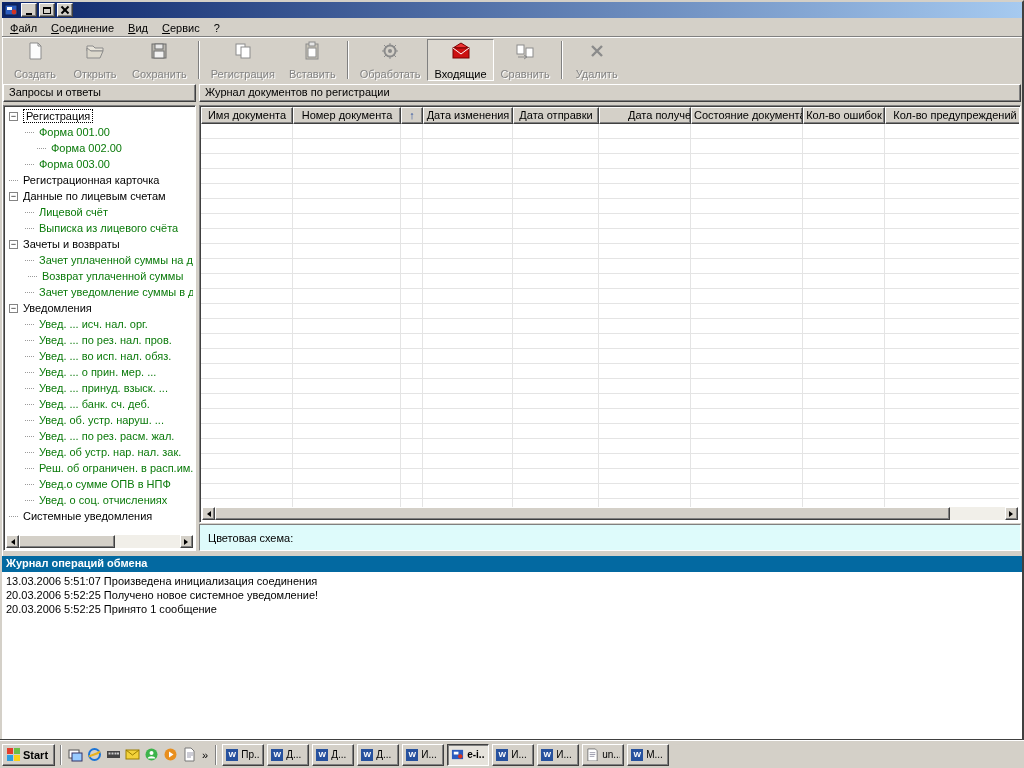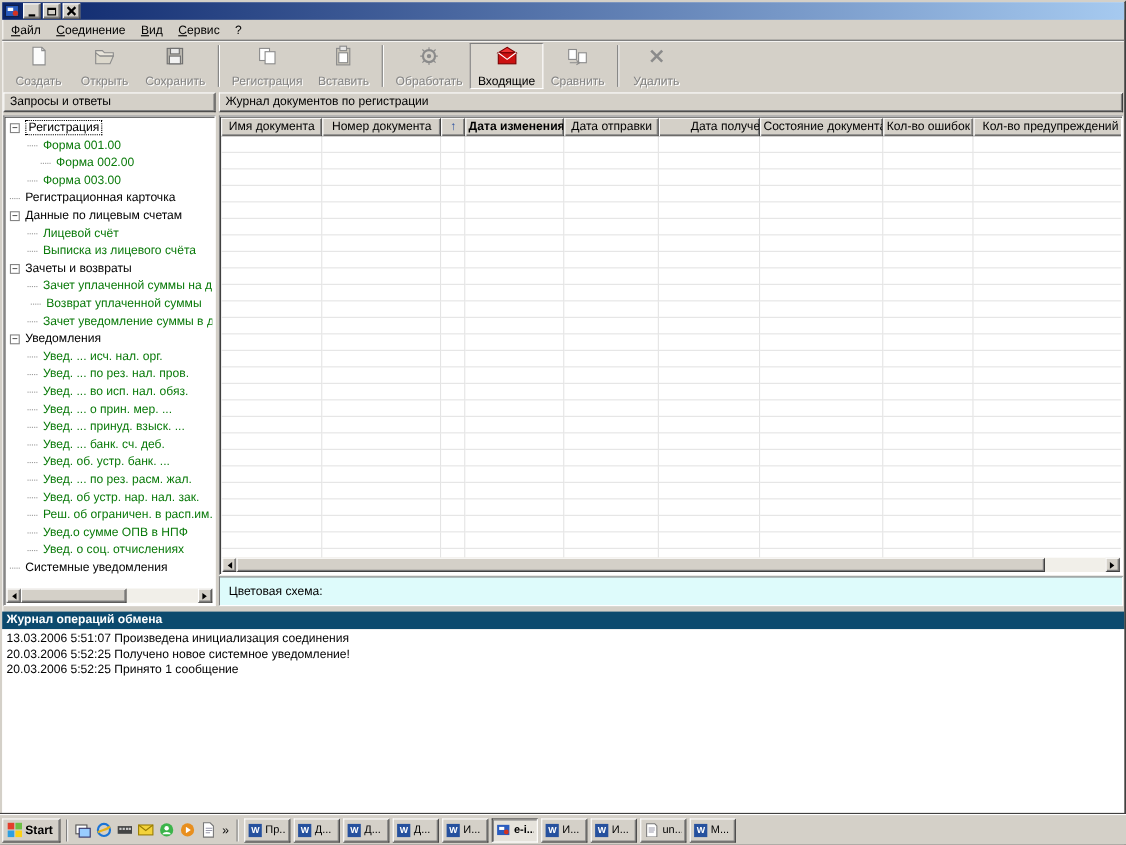--- a/index.html
+++ b/index.html
@@ -63,21 +63,21 @@
   .th.sort { color:#2a50a0; font-weight:bold; }
   .table-body { position:absolute; left:1px; top:18px; right:1px; bottom:15px; overflow:hidden; }
   .tr { display:flex; height:15px; }
   .td { flex:none; height:15px; border-right:1px solid #e4e4e4; border-bottom:1px solid #e4e4e4; }
 
   
   .legend { position:absolute; left:199px; top:524px; width:822px; height:27px; background:#defbfb; border:1px solid; border-color:#808080 #fff #fff #808080; display:flex; align-items:center; padding-left:8px; gap:11px; }
   .legend-item { white-space:nowrap; }
 
   
-  .log-header { position:absolute; left:2px; top:556px; width:1020px; height:16px; background:#0c4a6e; color:#fff; font-weight:bold; line-height:15px; padding-left:4px; }
+  .log-header { position:absolute; left:2px; top:556px; width:1020px; height:16px; background:#0369a1; color:#fff; font-weight:bold; line-height:15px; padding-left:4px; }
   .log-body { position:absolute; left:2px; top:572px; width:1020px; height:167px; background:#fff; padding:2px 4px; overflow:hidden; }
   .log-line { line-height:14px; white-space:nowrap; }
 
   
   .taskbar { position:absolute; left:0; top:740px; width:1024px; height:28px; background:#d4d0c8; border-top:1px solid #fff; box-shadow:0 -1px 0 #404040; display:flex; align-items:center; padding:0 2px; gap:3px; }
   .start-btn { height:22px; padding:0 6px 0 4px; display:flex; align-items:center; gap:3px; font-weight:bold; background:#d4d0c8; border:1px solid; border-color:#fff #404040 #404040 #fff; box-shadow:inset -1px -1px 0 #808080; flex:none; }
   .flag { width:13px; height:13px; display:grid; grid-template-columns:6px 6px; grid-template-rows:6px 6px; gap:1px; }
   .flag i { display:block; }
   .f1{background:#e33e2b}.f2{background:#6cbe45}.f3{background:#2d9fe0}.f4{background:#fbd116}
   .tb-divider2 { width:2px; height:20px; border-left:1px solid #808080; border-right:1px solid #fff; margin:0 2px; flex:none; }
@@ -295,21 +295,21 @@
       <div class="tree-row" style="padding-left: 19px;">
         <span class="dash"></span>
         <span class="tree-label green">Увед. ... принуд. взыск. ...</span>
       </div>
       <div class="tree-row" style="padding-left: 19px;">
         <span class="dash"></span>
         <span class="tree-label green">Увед. ... банк. сч. деб.</span>
       </div>
       <div class="tree-row" style="padding-left: 19px;">
         <span class="dash"></span>
-        <span class="tree-label green">Увед. об. устр. банк. ...</span>
+        <span class="tree-label green">Увед. об. устр. наруш. ...</span>
       </div>
       <div class="tree-row" style="padding-left: 19px;">
         <span class="dash"></span>
         <span class="tree-label green">Увед. ... по рез. расм. жал.</span>
       </div>
       <div class="tree-row" style="padding-left: 19px;">
         <span class="dash"></span>
         <span class="tree-label green">Увед. об устр. нар. нал. зак.</span>
       </div>
       <div class="tree-row" style="padding-left: 19px;">
@@ -340,21 +340,21 @@
         <span class="tri-right"></span>
       </span>
   </div>
 </div>
 
 <div class="right-panel">
   <div class="table-header-row">
       <span class="th" style="width: 92px;">Имя документа</span>
       <span class="th" style="width: 108px;">Номер документа</span>
       <span class="th sort" style="width: 22px;">↑</span>
-      <span class="th" style="width: 90px; font-weight: bold;">Дата изменения</span>
+      <span class="th" style="width: 90px;">Дата изменения</span>
       <span class="th" style="width: 86px;">Дата отправки</span>
       <span class="th" style="width: 92px; padding-left: 28px;">Дата получения</span>
       <span class="th" style="width: 112px;">Состояние документа</span>
       <span class="th" style="width: 82px;">Кол-во ошибок</span>
       <span class="th" style="width: 140px;">Кол-во предупреждений</span>
     </div>
   <div class="table-body">
       <div class="tr">
         <span class="td" style="width: 92px;"></span>
         <span class="td" style="width: 108px;"></span>

